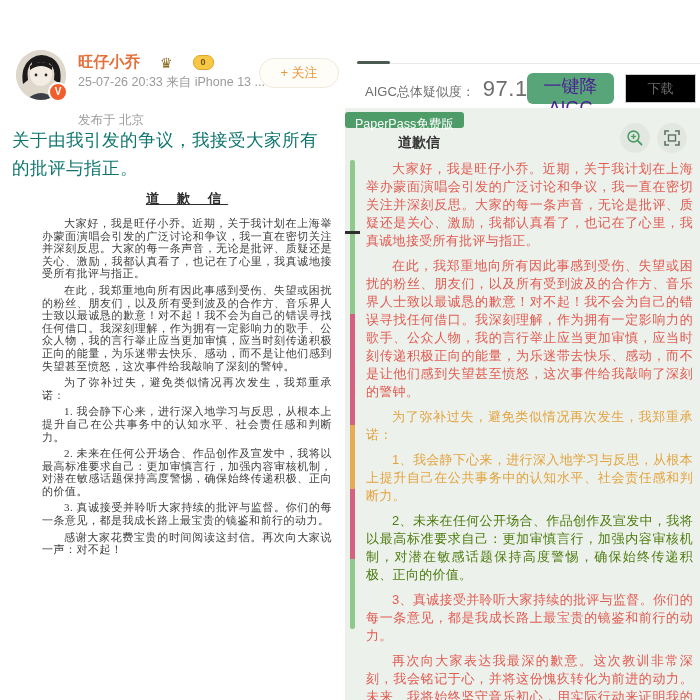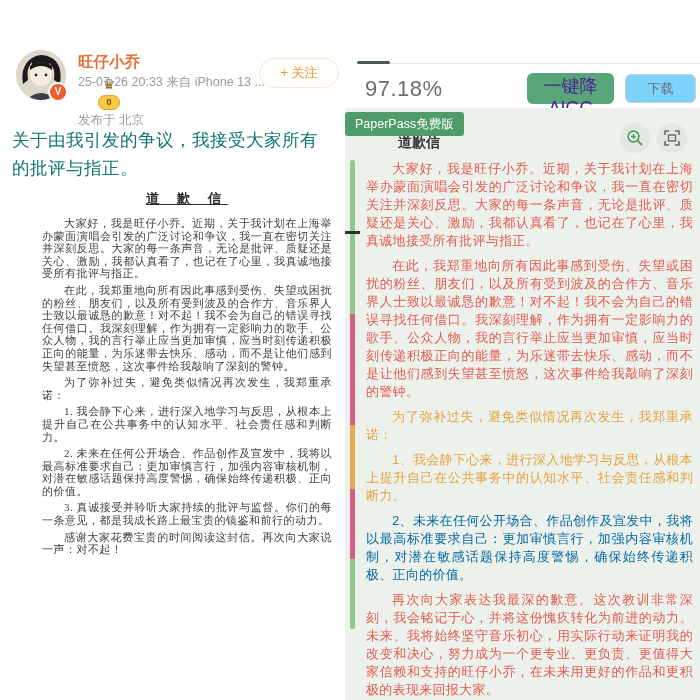--- a/index.html
+++ b/index.html
@@ -7,21 +7,21 @@
          font-family:"Liberation Sans","DejaVu Sans",sans-serif;}
 
   
   .weibo{position:absolute;left:0;top:0;width:345px;height:700px;background:#ffffff;}
   .avatar{position:absolute;left:16px;top:50px;width:50px;height:50px;border-radius:50%;
           background:#d8d2c6;overflow:visible;border:none;padding:0;cursor:pointer;}
   .avatar svg{width:50px;height:50px;border-radius:50%;display:block;}
   .vbadge{position:absolute;right:-2px;bottom:-2px;width:16px;height:16px;border-radius:50%;
           background:#f25d2b;color:#fff;font-size:10px;font-weight:bold;line-height:16px;
           text-align:center;border:2px solid #fff;}
-  .uname-row{position:absolute;left:78px;top:52px;display:flex;align-items:center;gap:4px;flex-direction:column;}
+  .uname-row{position:absolute;left:78px;top:52px;display:flex;align-items:center;gap:20px;}
   .uname{color:#e4703c;font-size:15.5px;font-weight:bold;}
   .crown{color:#8a6b1f;font-size:14px;line-height:14px;}
   .vip{background:#f7c844;border:1px solid #e2a52d;color:#7a4d12;font-size:9px;font-weight:bold;
        border-radius:7px;padding:0 7px;height:13px;line-height:13px;}
   .meta{position:absolute;left:78px;color:#9b9b9b;font-size:12.5px;white-space:nowrap;}
   .meta.t1{top:74px;} .meta.t2{top:112px;}
   .follow{position:absolute;right:6px;top:58px;width:80px;height:30px;border-radius:16px;
           background:#fffdf7;border:1px solid #f0e9dd;color:#e8973c;font-size:13px;cursor:pointer;
           font-family:inherit;}
   .post-text{position:absolute;left:12px;right:14px;top:126px;color:#0f766e;font-size:17.5px;
@@ -36,43 +36,43 @@
   
   .report{position:absolute;left:345px;top:0;width:355px;height:700px;background:#ffffff;}
   .divider{position:absolute;left:12px;right:0;top:63px;height:1px;background:#e9e9e9;}
   .tab-ind{position:absolute;left:12px;top:61px;width:33px;height:3px;background:#4d5a52;border-radius:2px;}
   .score-row{position:absolute;left:20px;top:76px;display:flex;align-items:baseline;gap:8px;}
   .score-label{color:#6f6f6f;font-size:13px;}
   .score-value{color:#6d6d6d;font-size:22px;letter-spacing:0.5px;}
   .btn-green{position:absolute;left:182px;top:73px;width:87px;height:31px;border:none;border-radius:6px;
              background:#57a578;color:#4c1d95;font-size:18px;cursor:pointer;font-family:Liberation Sans, sans-serif;}
   .btn-outline{position:absolute;left:280px;top:74px;width:71px;height:29px;border:1px solid #cccccc;
-               border-radius:6px;background:#7dd3fc;color:#6b6b6b;font-size:13px;cursor:pointer;
+               border-radius:0;background:#000000;color:#6b6b6b;font-size:13px;cursor:pointer;
                font-family:inherit;}
   .doc-area{position:absolute;left:0;right:0;top:108px;bottom:0;background:#edf1ec;}
-  .version-badge{position:absolute;left:0;top:4px;height:24px;line-height:24px;padding:0 10px;
+  .version-badge{position:absolute;left:0;top:4px;height:16px;line-height:24px;padding:0 10px;
                  background:#4e9d68;color:#fff;font-size:12.5px;border-radius:3px;}
   .doc-title{position:absolute;left:53px;top:26px;color:#333;font-size:14px;font-weight:bold;}
   .tools{position:absolute;right:13px;top:15px;display:flex;gap:7px;}
   .circle-btn{width:30px;height:30px;border-radius:50%;background:#e2e8e1;border:none;cursor:pointer;
               display:flex;align-items:center;justify-content:center;padding:0;}
   .indicator-bar{position:absolute;left:5px;top:52px;width:5px;border-radius:2px;overflow:hidden;}
   .indicator-bar .seg{width:5px;}
   .seg-g1{height:154px;background:#8fc98b;}
   .seg-p1{height:111px;background:#d66080;}
   .seg-o1{height:64px;background:#e6ab55;}
   .seg-p2{height:70px;background:#d66080;}
   .seg-g2{height:70px;background:#8fc98b;}
   .tick{position:absolute;left:0;top:123px;width:15px;height:3px;background:#2f2f2f;}
   .doc-text{position:absolute;left:21px;right:7px;top:52px;}
   .doc-text p{margin:0 0 7px 0;font-size:13px;line-height:18px;text-indent:2em;
               letter-spacing:0.3px;text-align:justify;}
   .lvl-red{color:#e15b51;}
   .lvl-orange{color:#e3a33f;}
-  .lvl-pink{color:#0369a1;}
+  .lvl-pink{color:#4d7c0f;}
 </style>
 </head>
 <body>
 
 <div class="stage">
 
   <section class="weibo">
 
     <button class="avatar">
       <svg viewBox="0 0 50 50">
@@ -113,20 +113,21 @@
       <p>感谢大家花费宝贵的时间阅读这封信。再次向大家说一声：对不起！</p>
     </div>
   </section>
 
   <section class="report">
 
     <div class="divider"></div>
     <div class="tab-ind"></div>
 
     <div class="score-row">
+      <span class="score-label">AIGC总体疑似度：</span>
       <span class="score-value">97.18%</span>
     </div>
 
     <button class="btn-green">一键降AIGC</button>
     <button class="btn-outline">下载</button>
 
     <div class="doc-area">
 
       <span class="version-badge">PaperPass免费版</span>
       <div class="doc-title">道歉信</div>
@@ -159,18 +160,19 @@
         <div class="seg seg-g2"></div>
       </div>
       <div class="tick"></div>
 
       <div class="doc-text">
         <p class="lvl-red">大家好，我是旺仔小乔。近期，关于我计划在上海举办蒙面演唱会引发的广泛讨论和争议，我一直在密切关注并深刻反思。大家的每一条声音，无论是批评、质疑还是关心、激励，我都认真看了，也记在了心里，我真诚地接受所有批评与指正。</p>
         <p class="lvl-red">在此，我郑重地向所有因此事感到受伤、失望或困扰的粉丝、朋友们，以及所有受到波及的合作方、音乐界人士致以最诚恳的歉意！对不起！我不会为自己的错误寻找任何借口。我深刻理解，作为拥有一定影响力的歌手、公众人物，我的言行举止应当更加审慎，应当时刻传递积极正向的能量，为乐迷带去快乐、感动，而不是让他们感到失望甚至愤怒，这次事件给我敲响了深刻的警钟。</p>
         <p class="lvl-orange">为了弥补过失，避免类似情况再次发生，我郑重承诺：</p>
         <p class="lvl-orange">1、我会静下心来，进行深入地学习与反思，从根本上提升自己在公共事务中的认知水平、社会责任感和判断力。</p>
         <p class="lvl-pink">2、未来在任何公开场合、作品创作及宣发中，我将以最高标准要求自己：更加审慎言行，加强内容审核机制，对潜在敏感话题保持高度警惕，确保始终传递积极、正向的价值。</p>
+        <p class="lvl-red">3、真诚接受并聆听大家持续的批评与监督。你们的每一条意见，都是我成长路上最宝贵的镜鉴和前行的动力。</p>
         <p class="lvl-red">再次向大家表达我最深的歉意。这次教训非常深刻，我会铭记于心，并将这份愧疚转化为前进的动力。未来、我将始终坚守音乐初心，用实际行动来证明我的改变和决心，努力成为一个更专业、更负责、更值得大家信赖和支持的旺仔小乔，在未来用更好的作品和更积极的表现来回报大家。</p>
 
       </div>
     </div>
   </section>
 </div>
 
 </body></html>

